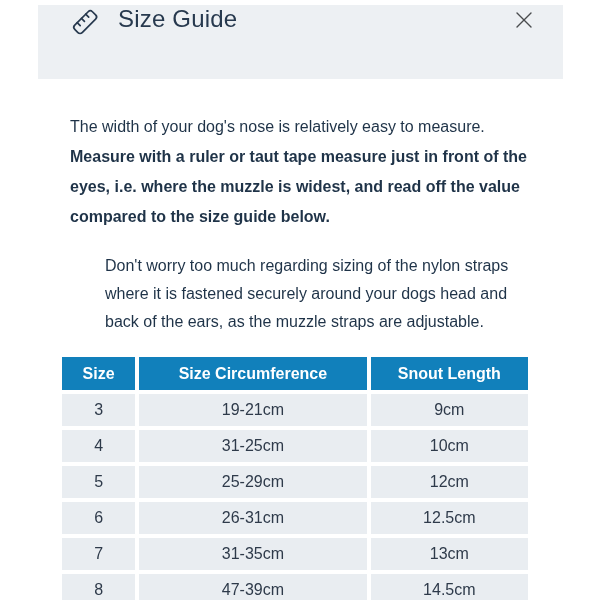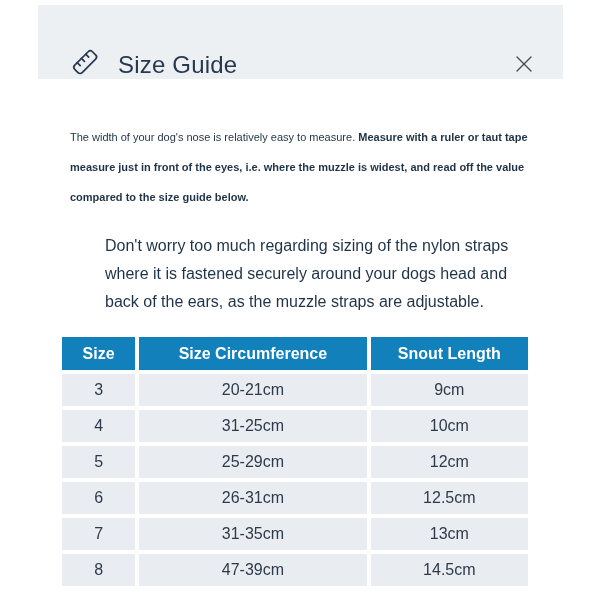--- a/index.html
+++ b/index.html
@@ -9,21 +9,21 @@
     font-family: "Liberation Sans", "DejaVu Sans", sans-serif;
     color: #1f3348;
     overflow: hidden;
     position: relative;
   }
   .modal-header {
     margin: 5px 37px 0 38px;
     height: 74px;
     background: #edf0f3;
     display: flex;
-    align-items: flex-end;
+    align-items: flex-start;
     padding: 0 24px 0 30px;
   }
   .ruler-icon-wrap {
     width: 34px; height: 34px;
     display: flex; align-items: center; justify-content: center;
     flex: 0 0 auto;
   }
   .modal-title {
     font-size: 24px;
     font-weight: 500;
@@ -34,22 +34,22 @@
   }
   .close-btn {
     width: 30px; height: 30px;
     display: flex; align-items: center; justify-content: center;
     cursor: pointer;
     background: transparent;
     border: none;
     flex: 0 0 auto;
   }
   .intro-para {
-    margin: 43px 66px 0 70px;
-    font-size: 11px;
+    margin: 33px 66px 0 70px;
+    font-size: 16px;
     line-height: 30px;
     color: #1f3348;
   }
   .intro-para .bold-part { font-weight: 700; }
   .note-para {
     margin: 20px 88px 0 105px;
     font-size: 16px;
     line-height: 28px;
     color: #1f3348;
   }
@@ -119,21 +119,21 @@
   <thead>
     <tr>
       <th>Size</th>
       <th>Size Circumference</th>
       <th>Snout Length</th>
     </tr>
   </thead>
   <tbody>
     <tr>
       <td>3</td>
-      <td>20-21cm</td>
+      <td>19-21cm</td>
       <td>9cm</td>
     </tr>
     <tr>
       <td>4</td>
       <td>31-25cm</td>
       <td>10cm</td>
     </tr>
     <tr>
       <td>5</td>
       <td>25-29cm</td>

